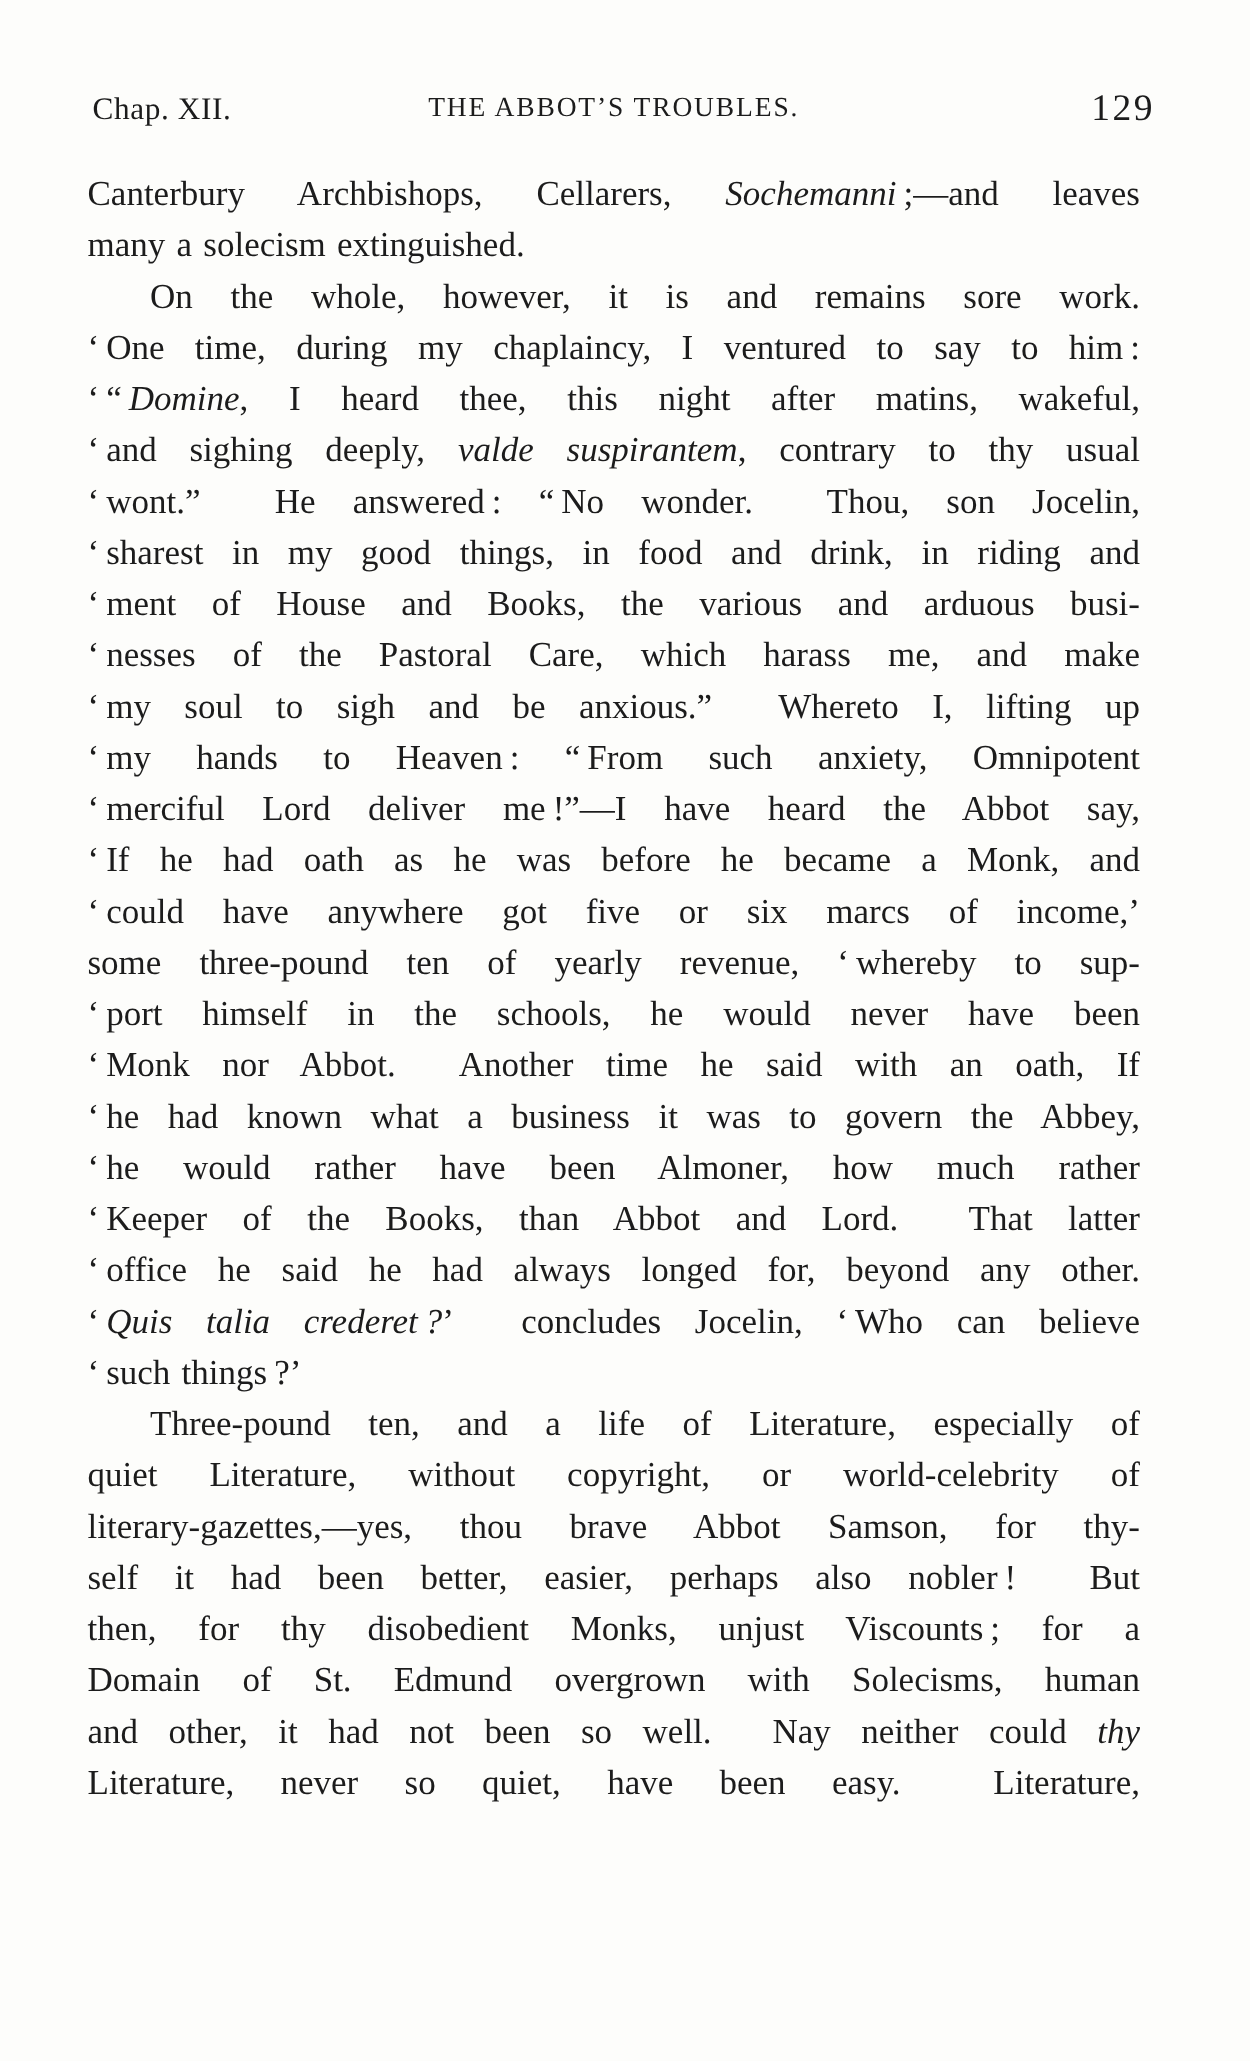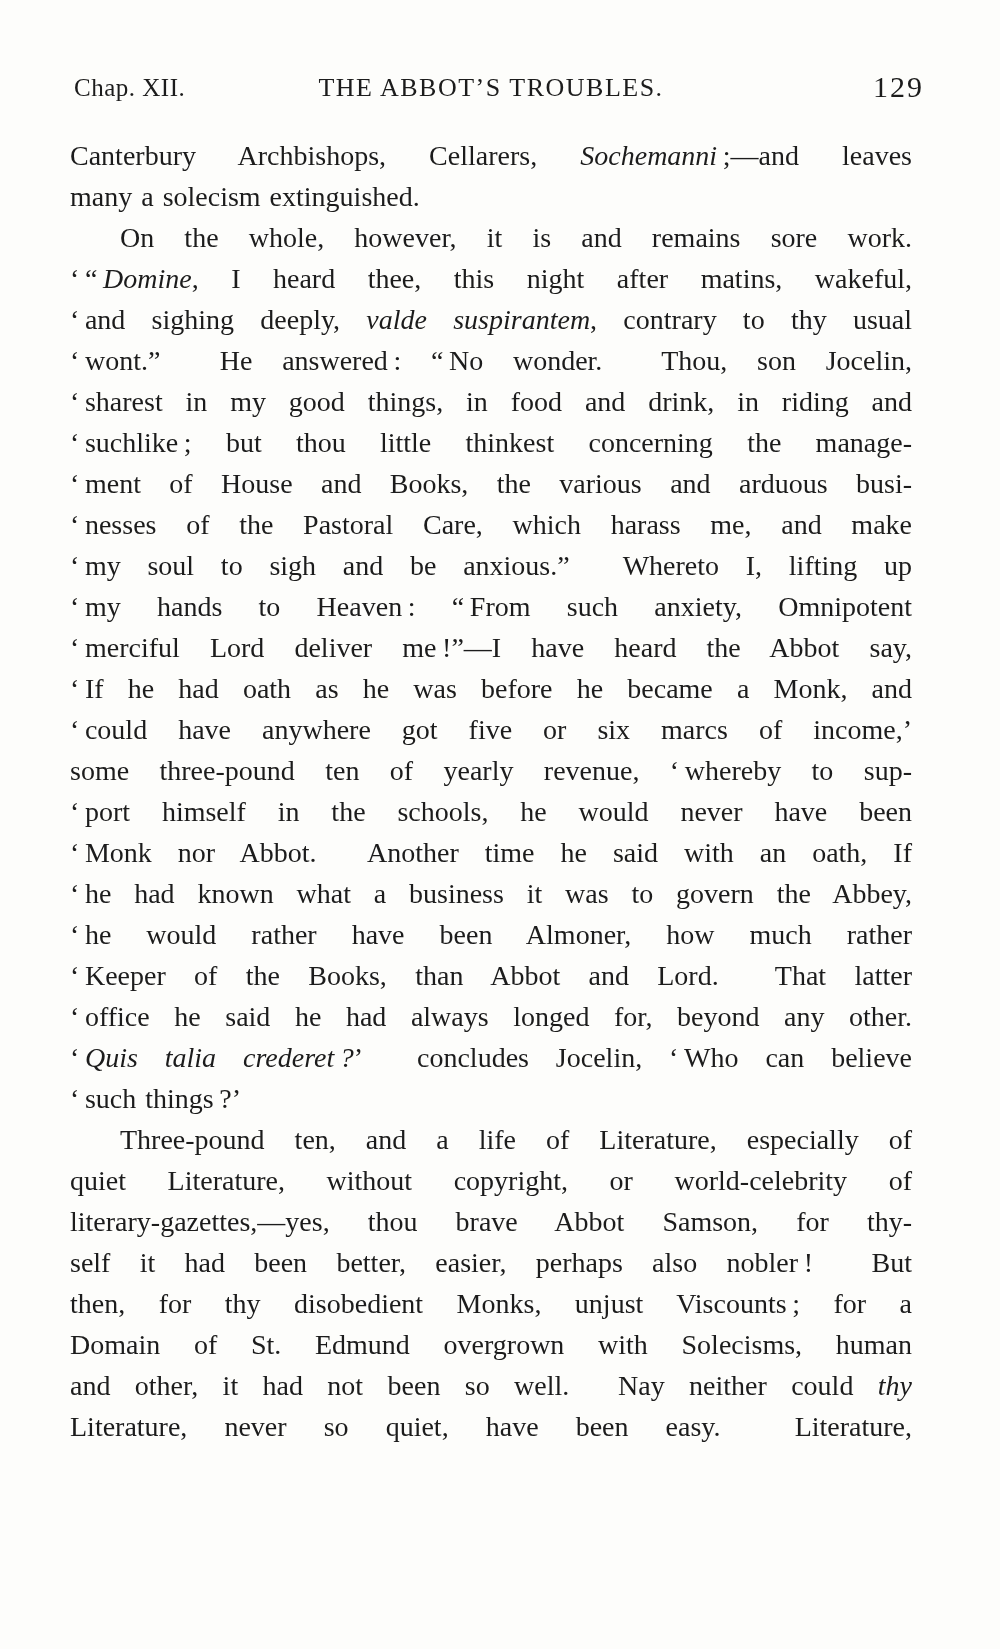--- a/index.html
+++ b/index.html
@@ -13,21 +13,21 @@
 
   .header {
     position: absolute; top: 70px; left: 70px; width: 842px; height: 32px;
   }
   .chapter-label {
     position: absolute; left: 4px; top: 4px;
     font-size: 25px; letter-spacing: 0.5px;
   }
   .running-title {
     position: absolute; left: 50%; transform: translateX(-50%); top: 3px;
-    font-size: 26px; letter-spacing: 1.5px; white-space: nowrap; font-family: Liberation Serif, serif;
+    font-size: 22px; letter-spacing: 1.5px; white-space: nowrap; font-family: Liberation Serif, serif;
   }
   .page-number {
     position: absolute; right: -12px; top: 0;
     font-size: 30px; letter-spacing: 2px;
   }
 
   .text-block {
     position: absolute; top: 135px; left: 70px; width: 842px;
     font-size: 28px; word-spacing: 2px;
   }
@@ -68,25 +68,25 @@
     <span class="page-number">129</span>
   </div>
 
   <div class="text-block" id="text-block">
       <div class="para">
         <div class="line j"><span>Canterbury Archbishops, Cellarers, </span><i>Sochemanni</i><span> ;—and leaves</span></div>
         <div class="line"><span>many a solecism extinguished.</span></div>
       </div>
       <div class="para">
         <div class="line j ind"><span>On the whole, however, it is and remains sore work.</span></div>
+        <div class="line j"><span>‘ One time, during my chaplaincy, I ventured to say to him :</span></div>
         <div class="line j"><span>‘ “ </span><i>Domine</i><span>, I heard thee, this night after matins, wakeful,</span></div>
         <div class="line j"><span>‘ and sighing deeply, </span><i>valde suspirantem</i><span>, contrary to thy usual</span></div>
         <div class="line j"><span>‘ wont.”&nbsp; He answered : “ No wonder.&nbsp; Thou, son Jocelin,</span></div>
         <div class="line j"><span>‘ sharest in my good things, in food and drink, in riding and</span></div>
-        <div class="line j"><span>‘ suchlike ; but thou little thinkest concerning the manage-</span></div>
         <div class="line j"><span>‘ ment of House and Books, the various and arduous busi-</span></div>
         <div class="line j"><span>‘ nesses of the Pastoral Care, which harass me, and make</span></div>
         <div class="line j"><span>‘ my soul to sigh and be anxious.”&nbsp; Whereto I, lifting up</span></div>
         <div class="line j"><span>‘ my hands to Heaven : “ From such anxiety, Omnipotent</span></div>
         <div class="line j"><span>‘ merciful Lord deliver me !”—I have heard the Abbot say,</span></div>
         <div class="line j"><span>‘ If he had oath as he was before he became a Monk, and</span></div>
         <div class="line j"><span>‘ could have anywhere got five or six marcs of income,’</span></div>
         <div class="line j"><span>some three-pound ten of yearly revenue, ‘ whereby to sup-</span></div>
         <div class="line j"><span>‘ port himself in the schools, he would never have been</span></div>
         <div class="line j"><span>‘ Monk nor Abbot.&nbsp; Another time he said with an oath, If</span></div>

